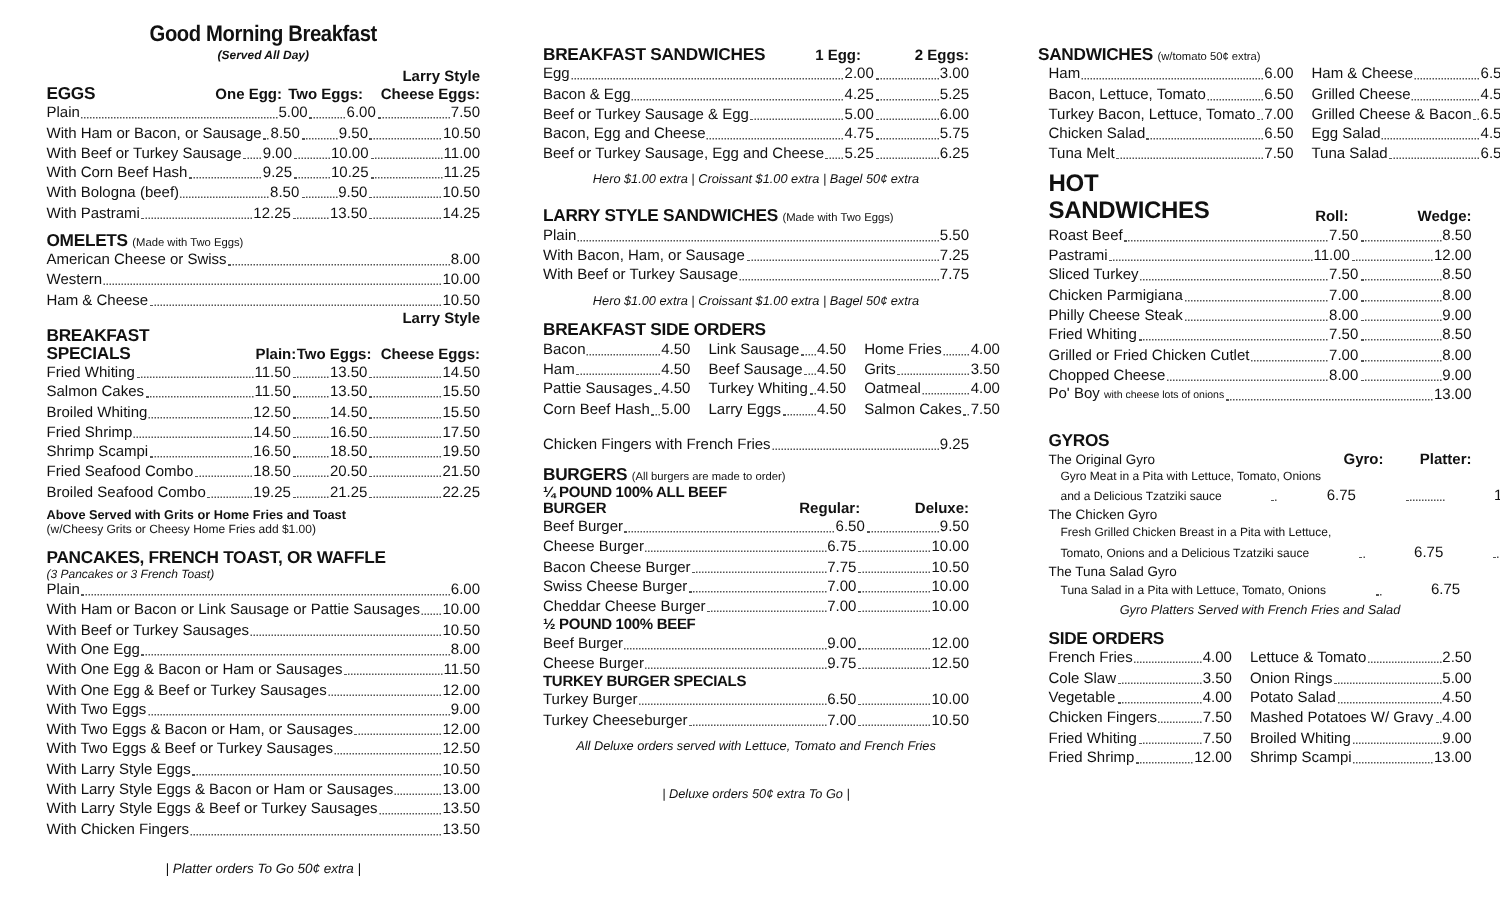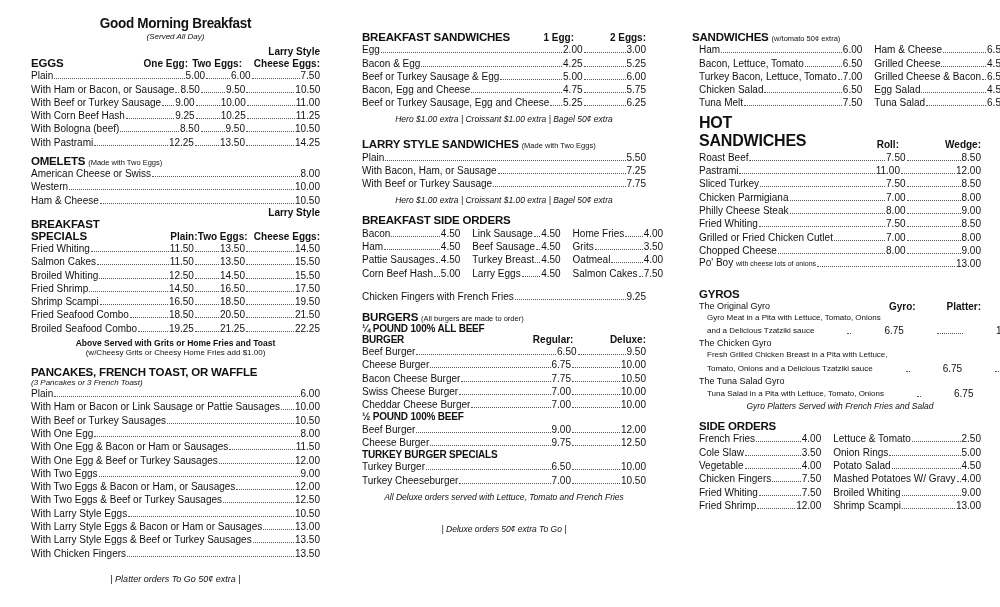--- a/index.html
+++ b/index.html
@@ -3,31 +3,31 @@
 <meta charset="utf-8">
 <style>
   html,body{margin:0;padding:0;background:#fff;}
   body{width:1000px;height:607px;overflow:hidden;position:relative;color:#111;
        font-family:"Liberation Sans Narrow","Liberation Sans",sans-serif;}
   .col{position:absolute;top:0;}
   #c1{left:31px;width:289px;}
   #c2{left:362px;width:284px;}
   #c3{left:699px;width:282px;}
   .title{font-weight:bold;font-size:15px;text-align:center;margin-top:14px;letter-spacing:-0.3px;transform:scaleX(0.9);}
-  .sub{font-style:italic;font-size:8px;text-align:center;font-weight:normal;margin-top:1px;}
+  .sub{font-style:italic;font-size:8px;text-align:center;font-weight:bold;margin-top:1px;}
   .h{font-weight:bold;font-size:11.5px;letter-spacing:-0.2px;}
   .h small{font-weight:normal;font-size:7.5px;letter-spacing:0;}
   .row{display:flex;align-items:flex-end;font-size:10px;height:13.3px;line-height:12px;white-space:nowrap;}
   .row .n{flex:0 0 auto;}
   .row .d{flex:1 1 auto;border-bottom:1px dotted #555;margin:0 1px 3px 1px;min-width:4px;}
   .row .p{flex:0 0 auto;text-align:right;}
   .hdrrow{display:flex;font-weight:bold;font-size:10px;align-items:flex-end;}
   .hdrrow .sp{flex:1 1 auto;}
   .note{font-style:italic;font-size:8.5px;text-align:center;}
-  .noteb{font-size:8px;text-align:center;}
+  .noteb{font-size:8px;text-align:left;}
   .grid3{display:flex;gap:12px;}
   .grid3 > div{flex:1;}
   .grid2{display:flex;gap:12px;}
   .grid2 > div{flex:1;}
   .gyro-name{font-size:9px;height:12px;line-height:12px;}
   .gyro-desc{font-size:8px;padding-left:8px;height:12px;line-height:12px;}
   .row.gd{font-size:8px;padding-left:8px;gap:32px;}
   .row.gd .p{font-size:10px;}
 </style>
 </head>
@@ -381,21 +381,21 @@
             <span class="n">Link Sausage</span>
             <span class="d"></span>
             <span class="p">4.50</span>
           </div>
           <div class="row">
             <span class="n">Beef Sausage</span>
             <span class="d"></span>
             <span class="p">4.50</span>
           </div>
           <div class="row">
-            <span class="n">Turkey Breast</span>
+            <span class="n">Turkey Whiting</span>
             <span class="d"></span>
             <span class="p">4.50</span>
           </div>
           <div class="row">
             <span class="n">Larry Eggs</span>
             <span class="d"></span>
             <span class="p">4.50</span>
           </div>
         </div>
       <div>
@@ -647,21 +647,21 @@
       <span class="p">13.00</span>
     </div>
   </div>
 
   <div style="margin-top:18px;">
     <div class="h">GYROS</div>
     <div id="gyro-list">
         <div class="hdrrow">
           <span class="gyro-name" style="font-weight: normal;">The Original Gyro</span>
           <span class="sp"></span>
-          <span style="width: 40px; text-align: left;">Gyro:</span>
+          <span style="width: 40px; text-align: center;">Gyro:</span>
           <span style="width: 52px; text-align: right;">Platter:</span>
         </div>
         <div class="gyro-desc">Gyro Meat in a Pita with Lettuce, Tomato, Onions</div>
         <div class="row gd">
           <span class="n">and a Delicious Tzatziki sauce</span>
           <span class="d"></span>
           <span class="p">6.75</span>
           <span class="d" style="flex: 0 0 auto; width: 26px;"></span>
           <span class="p">10.00</span>
         </div>

